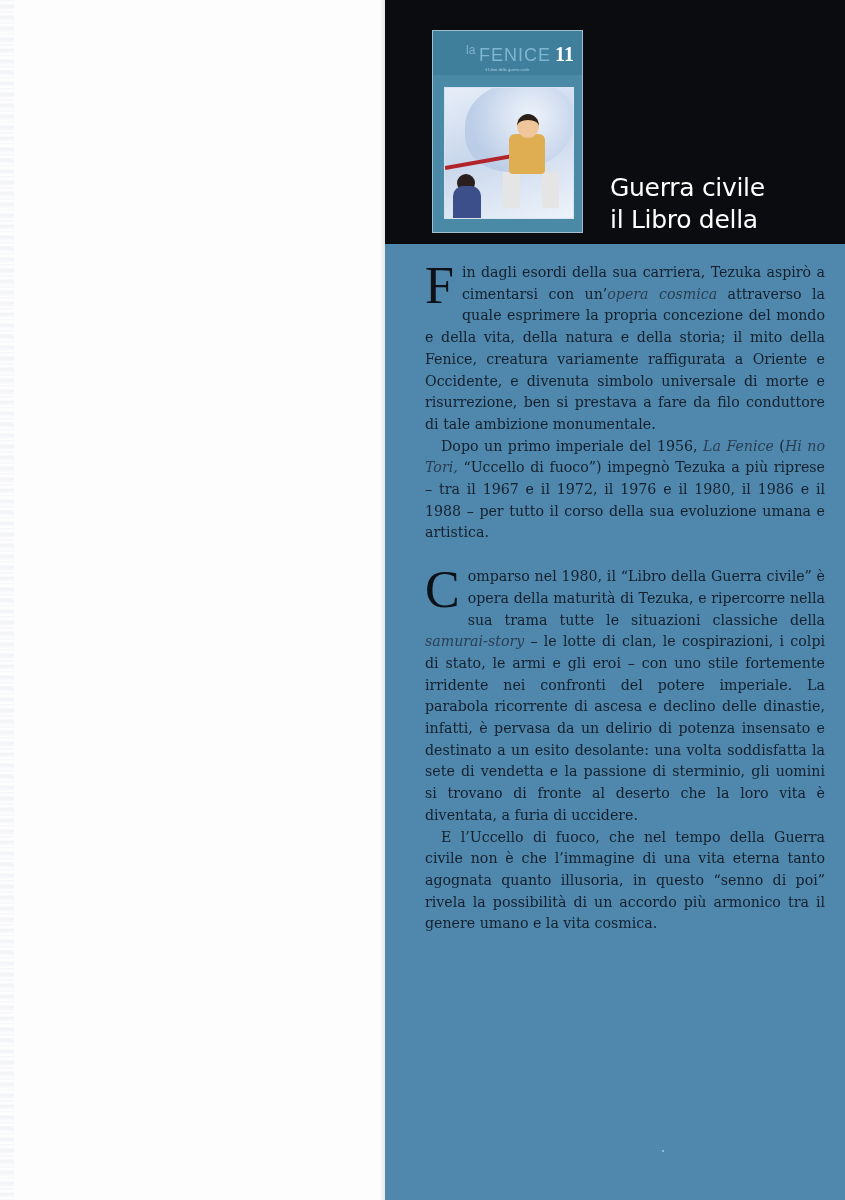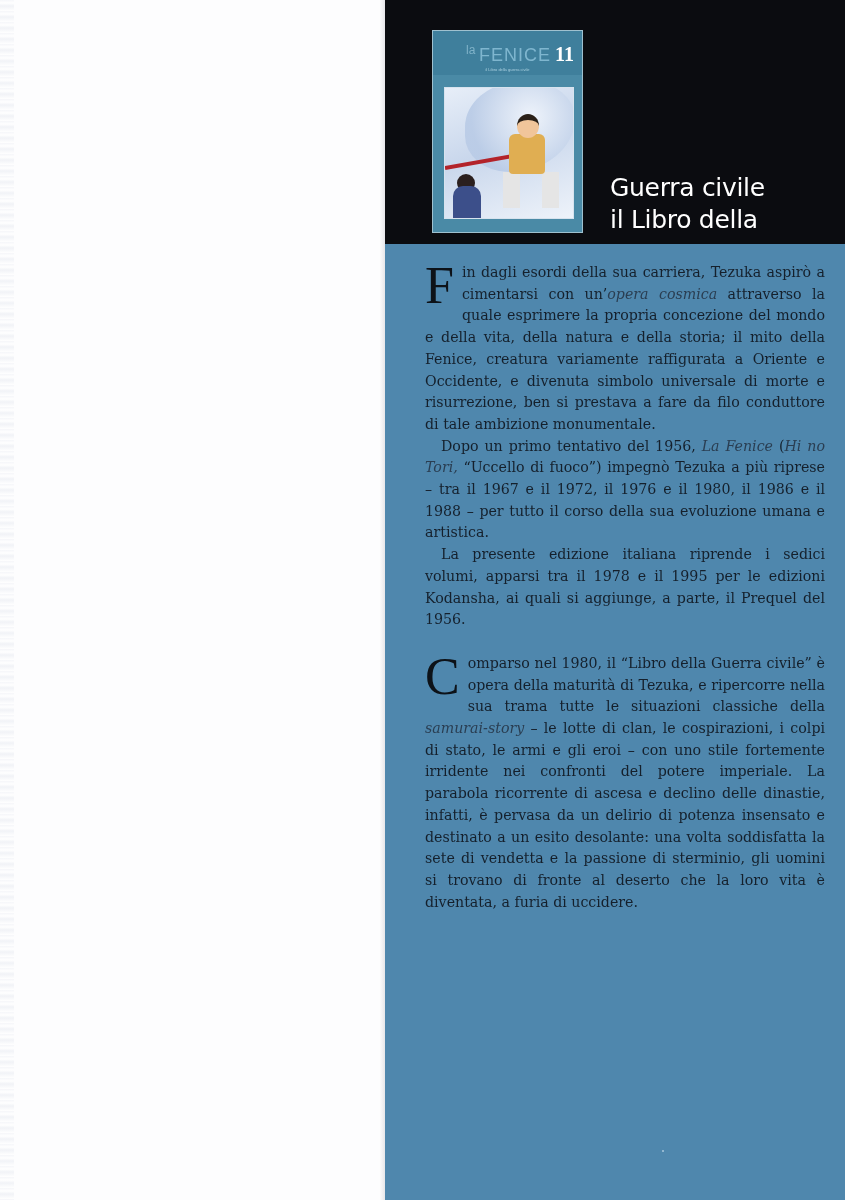--- a/index.html
+++ b/index.html
@@ -61,19 +61,19 @@
       </div>
     </div>
     <div class="title">
       <div>Guerra civile</div>
       <div>il Libro della</div>
     </div>
   </div>
 
   <div class="body-text">
     <p class="first"><span class="dropcap">F</span><span>in dagli esordi della sua carriera, Tezuka aspirò a cimentarsi con un’</span><i>opera cosmica</i><span> attraverso la quale esprimere la propria concezione del mondo e della vita, della natura e della storia; il mito della Fenice, creatura variamente raffigurata a Oriente e Occidente, e divenuta simbolo universale di morte e risurrezione, ben si prestava a fare da filo conduttore di tale ambizione monumentale.</span></p>
-    <p><span>Dopo un primo tentativo del 1956, </span><i>La Fenice</i><span> (</span><i>Hi no Tori,</i><span> “Uccello di fuoco”) impegnò Tezuka a più riprese – tra il 1967 e il 1972, il 1976 e il 1980, il 1986 e il 1988 – per tutto il corso della sua evoluzione umana e artistica.</span></p>
-    <p>La presente edizione italiana riprende i sedici volumi, apparsi tra il 1978 e il 1995 per le edizioni Kodansha, ai quali si aggiunge, a parte, il Prequel del 1956.</p>
+    <p><span>Dopo un primo imperiale del 1956, </span><i>La Fenice</i><span> (</span><i>Hi no Tori,</i><span> “Uccello di fuoco”) impegnò Tezuka a più riprese – tra il 1967 e il 1972, il 1976 e il 1980, il 1986 e il 1988 – per tutto il corso della sua evoluzione umana e artistica.</span></p>
 
     <p class="section"><span class="dropcap">C</span><span>omparso nel 1980, il “Libro della Guerra civile” è opera della maturità di Tezuka, e ripercorre nella sua trama tutte le situazioni classiche della </span><i>samurai-story</i><span> – le lotte di clan, le cospirazioni, i colpi di stato, le armi e gli eroi – con uno stile fortemente irridente nei confronti del potere imperiale. La parabola ricorrente di ascesa e declino delle dinastie, infatti, è pervasa da un delirio di potenza insensato e destinato a un esito desolante: una volta soddisfatta la sete di vendetta e la passione di sterminio, gli uomini si trovano di fronte al deserto che la loro vita è diventata, a furia di uccidere.</span></p>
+    <p>E l’Uccello di fuoco, che nel tempo della Guerra civile non è che l’immagine di una vita eterna tanto agognata quanto illusoria, in questo “senno di poi” rivela la possibilità di un accordo più armonico tra il genere umano e la vita cosmica.</p>
   </div>
   <div class="speck"></div>
 </div>
 
 </body></html>

